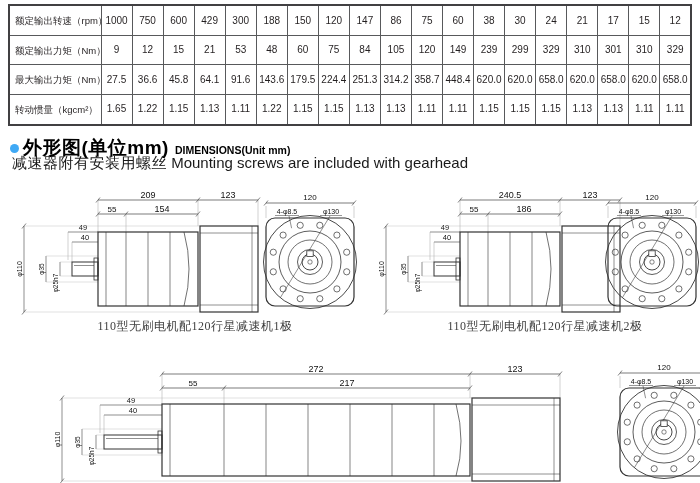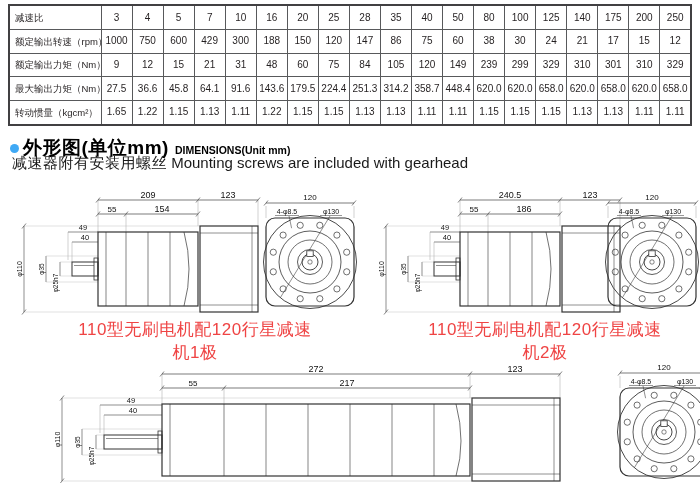--- a/index.html
+++ b/index.html
@@ -25,52 +25,30 @@
   .bullet { width:9px; height:9px; border-radius:50%; display:inline-block; }
   .sec-head .zh { font-size:19px; font-weight:bold; color:#000; letter-spacing:0.5px; }
   .sec-head .en { font-size:10.5px; font-weight:bold; color:#000; margin-left:2px; margin-top:3px; }
   .sec-note { position:absolute; left:12px; top:154px; font-size:15px; color:#1a1a1a; }
   .sec-note .zh { letter-spacing:0.5px; }
   
   .draw { position:absolute; }
   svg text { font-family:"Liberation Sans","DejaVu Sans",sans-serif; fill:#111; }
   .caption {
     position:absolute; width:250px; text-align:center;
-    font-family:Liberation Sans, sans-serif;
-    font-size:17px; color:#ef4444; letter-spacing:0.5px;
+    font-family:Liberation Serif, serif;
+    font-size:12px; color:#404040; letter-spacing:0.5px;
   }
 </style>
 </head>
 <body>
 
 <div class="spec-wrap">
   <table class="specs">
     <tbody id="specs">
-        <tr>
-          <td class="lbl">减速比</td>
-          <td>3</td>
-          <td>4</td>
-          <td>5</td>
-          <td>7</td>
-          <td>10</td>
-          <td>16</td>
-          <td>20</td>
-          <td>25</td>
-          <td>28</td>
-          <td>35</td>
-          <td>40</td>
-          <td>50</td>
-          <td>80</td>
-          <td>100</td>
-          <td>125</td>
-          <td>140</td>
-          <td>175</td>
-          <td>200</td>
-          <td>250</td>
-        </tr>
         <tr>
           <td class="lbl">额定输出转速（rpm）</td>
           <td>1000</td>
           <td>750</td>
           <td>600</td>
           <td>429</td>
           <td>300</td>
           <td>188</td>
           <td>150</td>
           <td>120</td>
@@ -85,21 +63,21 @@
           <td>17</td>
           <td>15</td>
           <td>12</td>
         </tr>
         <tr>
           <td class="lbl">额定输出力矩（Nm）</td>
           <td>9</td>
           <td>12</td>
           <td>15</td>
           <td>21</td>
-          <td>31</td>
+          <td>53</td>
           <td>48</td>
           <td>60</td>
           <td>75</td>
           <td>84</td>
           <td>105</td>
           <td>120</td>
           <td>149</td>
           <td>239</td>
           <td>299</td>
           <td>329</td>

